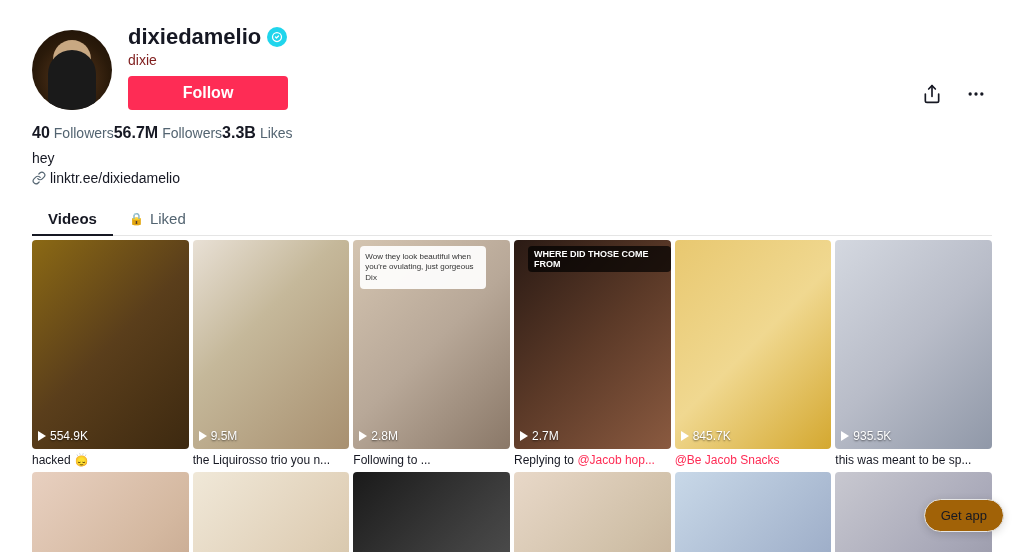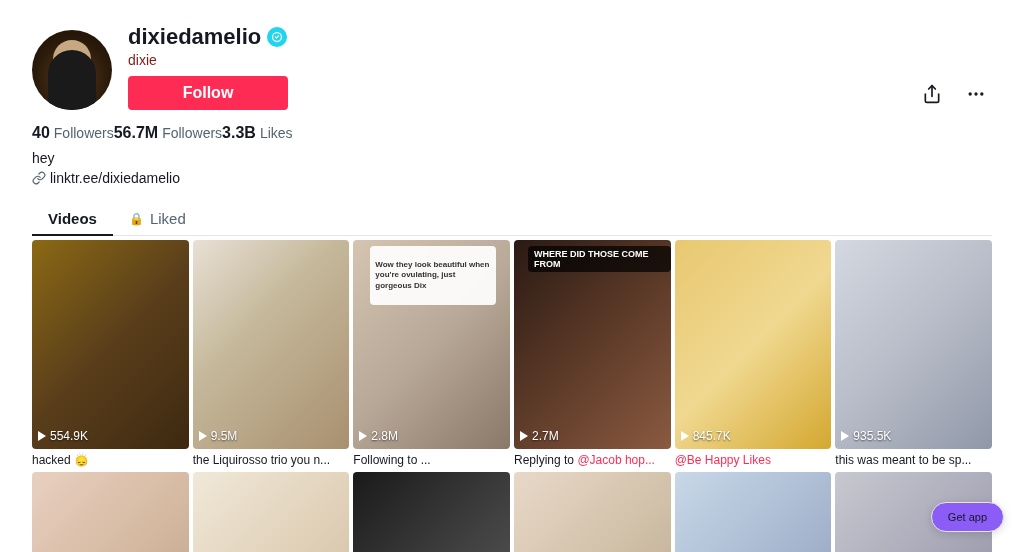--- a/index.html
+++ b/index.html
@@ -249,52 +249,51 @@
     .thumb-8 { background: linear-gradient(135deg, #f0e8d8 0%, #e0d0b8 50%, #c8b898 100%); }
     .thumb-9 { background: linear-gradient(135deg, #1a1a1a 0%, #404040 50%, #606060 100%); }
     .thumb-10 { background: linear-gradient(135deg, #e8d8c8 0%, #d0c0a8 50%, #b8a088 100%); }
     .thumb-11 { background: linear-gradient(135deg, #c8d8e8 0%, #a8b8d0 50%, #8898b8 100%); }
     .thumb-12 { background: linear-gradient(135deg, #c8c8d0 0%, #a8a8b8 50%, #888898 100%); }
 
     
     .comment-bubble {
       position: absolute;
       top: 6px;
-      left: 17px;
+      left: 7px;
       background: rgba(255,255,255,0.92);
       border-radius: 4px;
-      padding: 14px 5px;
+      padding: 6px 5px;
       font-size: 8px;
       color: #333;
       max-width: 80%;
       line-height: 1.3;
-      font-weight: bold;
     }
     .where-text {
       position: absolute;
       top: 6px;
       left: 6px;
       background: rgba(0,0,0,0.7);
       border-radius: 4px;
       padding: 3px 6px;
       font-size: 9px;
       color: #fff;
       font-weight: 600;
       margin-left: 8px;
     }
 
     .get-app-btn {
       position: fixed;
       bottom: 20px;
       right: 20px;
-      background: #8b5cf6;
+      background: #a16207;
       border: 1px solid #e5e5e5;
       border-radius: 20px;
       padding: 8px 16px;
-      font-size: 11px;
+      font-size: 13px;
       color: #161823;
       cursor: pointer;
       box-shadow: 0 2px 8px rgba(0,0,0,0.15);
       font-weight: 500;
     }
   </style>
 </head>
 <body>
 
 <div class="profile-section">
@@ -410,21 +409,21 @@
       </div>
       <div class="video-caption">Replying to <span class="mention">@Jacob hop...</span></div>
     </div>
     <div class="video-item">
       <div class="video-thumb thumb-5">
         <div class="play-icon-overlay">
           <div class="play-triangle"></div>
           <span>845.7K</span>
         </div>
       </div>
-      <div class="video-caption"><span class="mention">@Be Happy Likes</span></div>
+      <div class="video-caption"><span class="mention">@Be Jacob Snacks</span></div>
     </div>
     <div class="video-item">
       <div class="video-thumb thumb-6">
         <div class="play-icon-overlay">
           <div class="play-triangle"></div>
           <span>935.5K</span>
         </div>
       </div>
       <div class="video-caption">this was meant to be sp...</div>
     </div>

